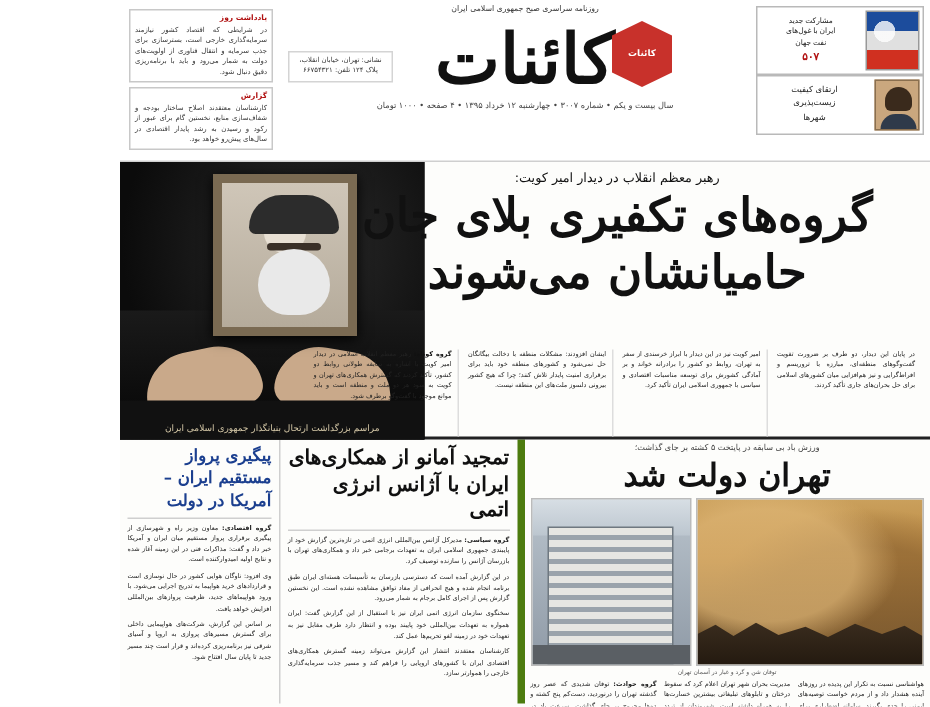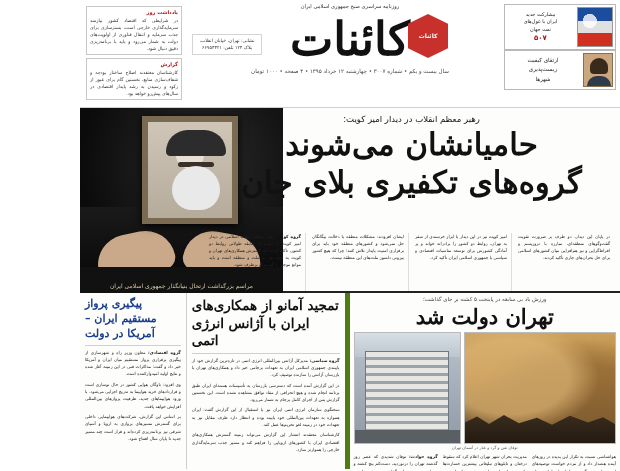--- a/index.html
+++ b/index.html
@@ -59,20 +59,21 @@
   }
   .promo-box {
     border: 1px solid #b9b9b9;
     background: #fff;
     padding: 2px;
     margin-bottom: 0;
     display: flex;
     gap: 3px;
     align-items: center;
     height: 46px;
+    font-family: Liberation Serif, serif;
   }
   .promo-logo {
     width: 36px; height: 40px;
     background: linear-gradient(#1c4c9c 0 33%, #e0e0e0 33% 66%, #d03020 66% 100%);
     border: 1px solid #999;
     position: relative;
     flex: 0 0 36px;
   }
   .promo-logo .swoosh {
     position: absolute; inset: 4px;
@@ -283,21 +284,21 @@
     width: 312px;
     padding: 3px 4px;
     order: 1;
     position: relative;
   }
 
   .sec-title {
     font-family: "DejaVu Serif", serif;
     font-weight: bold;
     color: #111;
-    text-align: left;
+    text-align: right;
   }
   .kicker-sm { font-size: 5.4px; color:#444; text-align:center; margin-bottom:2px; }
   .body-sm { font-size: 4.3px; line-height: 1.7; color:#222; text-align: justify; }
   .body-sm .lead { font-weight: bold; }
 
   
   .storm-head {
     font-family: "DejaVu Serif", serif;
     font-weight: bold;
     font-size: 21px;
@@ -433,22 +434,22 @@
           <div class="eyes"></div>
           <div class="beard"></div>
         </div>
       </div>
       <div class="caption">مراسم بزرگداشت ارتحال بنیانگذار جمهوری اسلامی ایران</div>
     </div>
 
     <div class="hero-text">
       <div class="hero-kicker">رهبر معظم انقلاب در دیدار امیر کویت:</div>
       <div class="hero-headline">
+        <div>گروه‌های تکفیری بلای جان</div>
         <div>حامیانشان می‌شوند</div>
-        <div>گروه‌های تکفیری بلای جان</div>
       </div>
 
       <div class="hero-cols">
         <div class="hero-col">
           <span class="lead"></span>
           <span>در پایان این دیدار، دو طرف بر ضرورت تقویت گفت‌وگوهای منطقه‌ای، مبارزه با تروریسم و افراط‌گرایی و نیز هم‌افزایی میان کشورهای اسلامی برای حل بحران‌های جاری تأکید کردند.</span>
         </div>
         <div class="hero-col">
           <span class="lead"></span>
           <span>امیر کویت نیز در این دیدار با ابراز خرسندی از سفر به تهران، روابط دو کشور را برادرانه خواند و بر آمادگی کشورش برای توسعه مناسبات اقتصادی و سیاسی با جمهوری اسلامی ایران تأکید کرد.</span>

